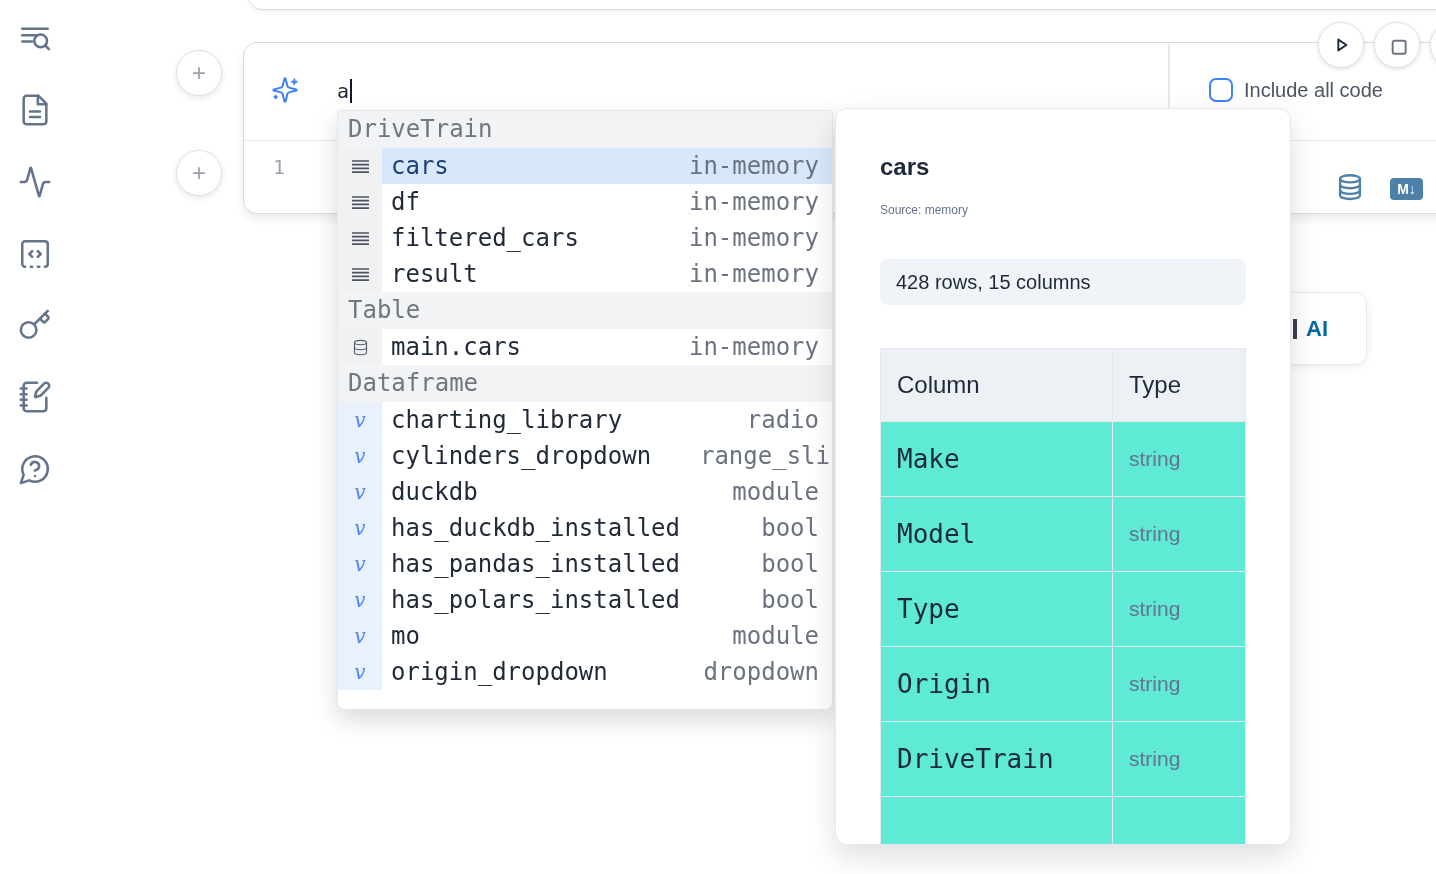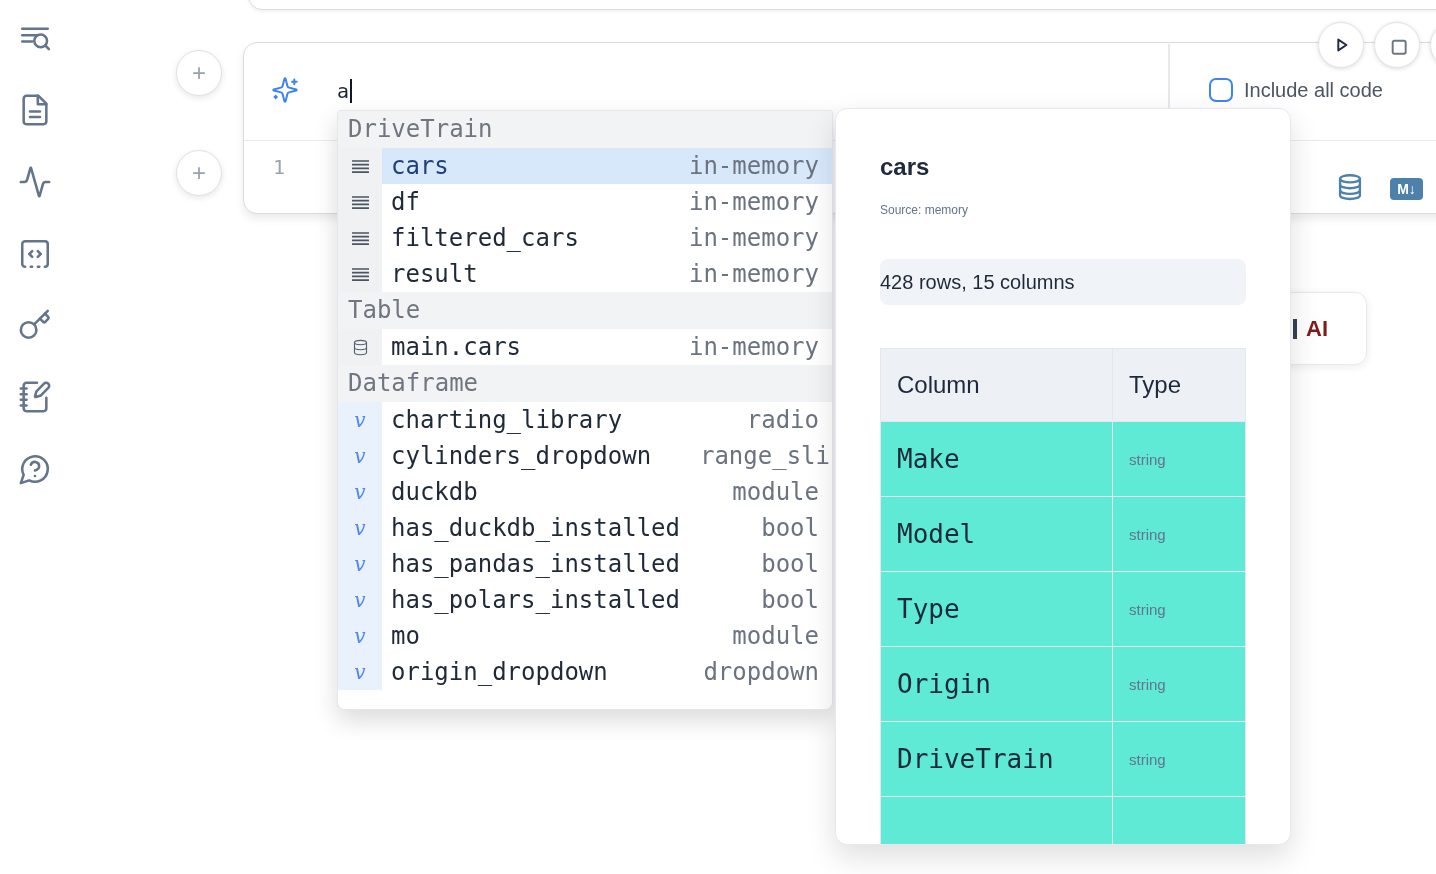--- a/index.html
+++ b/index.html
@@ -62,40 +62,40 @@
   .ac-item.partial{flex:0 0 21px;overflow:hidden;align-items:flex-start;}
   .ac-item.partial .ac-name,.ac-item.partial .ac-type{margin-top:14px;}
   .v-glyph{font-family:"DejaVu Serif",serif;font-style:italic;color:#4f86f7;font-size:20px;}
   .ham-icon svg{width:17px;height:15px;stroke:#4a5560;stroke-width:1.7;stroke-linecap:round;}
   .mini-db svg{width:17px;height:17px;stroke:#55606e;fill:none;stroke-width:1.6;stroke-linecap:round;}
 
   
   .ai-btn{position:absolute;left:1240px;top:292px;width:127px;height:73px;background:#fff;
           border:1px solid #e7e9ee;border-radius:12px;box-shadow:0 2px 8px rgba(0,0,0,.08);z-index:8;
           display:flex;align-items:center;justify-content:flex-end;padding-right:38px;box-sizing:border-box;
-          font-weight:bold;font-size:22px;color:#7f1d1d;}
+          font-weight:bold;font-size:22px;color:#0369a1;}
   .ai-btn .frag{display:inline-block;width:4px;height:20px;background:#374151;margin-right:9px;}
 
   
   .popup{position:absolute;left:835px;top:108px;width:456px;height:737px;background:#fff;
          border:1px solid #e6e8ed;border-radius:12px;box-shadow:0 12px 30px rgba(0,0,0,.13);z-index:12;
          box-sizing:border-box;overflow:hidden;}
   .popup-title{position:absolute;left:44px;top:44px;font-size:24px;font-weight:bold;color:#1e293b;}
   .popup-source{position:absolute;left:44px;top:94px;font-size:12px;color:#64748b;}
   .popup-badge{position:absolute;left:44px;top:150px;width:366px;height:46px;background:#f0f4f8;border-radius:8px;
-               font-size:20px;color:#1f2937;line-height:46px;box-sizing:border-box;}
+               font-size:20px;color:#1f2937;line-height:46px;padding-left:16px;box-sizing:border-box;}
   .schema{position:absolute;left:44px;top:239px;width:366px;height:565px;overflow:hidden;
           border:1.5px solid #e3e7ee;box-sizing:border-box;background:#fff;}
   .schema-row{display:flex;height:74px;background:#5eead4;border-top:1.5px solid #e3e7ee;}
   .schema-row.head{height:72px;background:#edf1f6;border-top:none;}
   .sc-col{flex:0 0 231px;padding-left:16px;display:flex;align-items:center;box-sizing:border-box;}
   .sc-type{flex:1;padding-left:16px;border-left:1.5px solid #e3e7ee;display:flex;align-items:center;box-sizing:border-box;}
   .schema-row.head .sc-col,.schema-row.head .sc-type{font-size:24px;color:#1e293b;}
   .schema-row .colname{font-family:"DejaVu Sans Mono",monospace;font-size:26px;color:#1e293b;}
-  .schema-row .typename{font-size:15px;color:#64748b;}
+  .schema-row .typename{font-size:21px;color:#64748b;}
 </style>
 </head>
 <body>
 
 <div id="screen">
 
   <div class="side-icon" style="top:21px">
     <svg viewBox="0 0 24 24">
         <path d="M3 5.5h18"></path>
         <path d="M3 10h11"></path>

